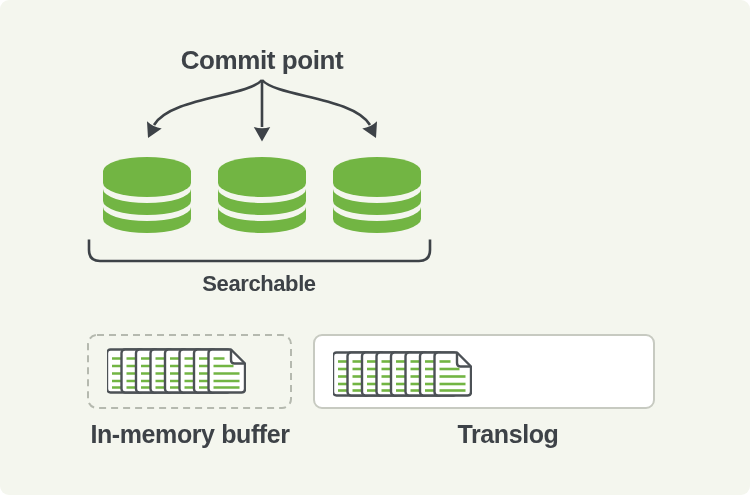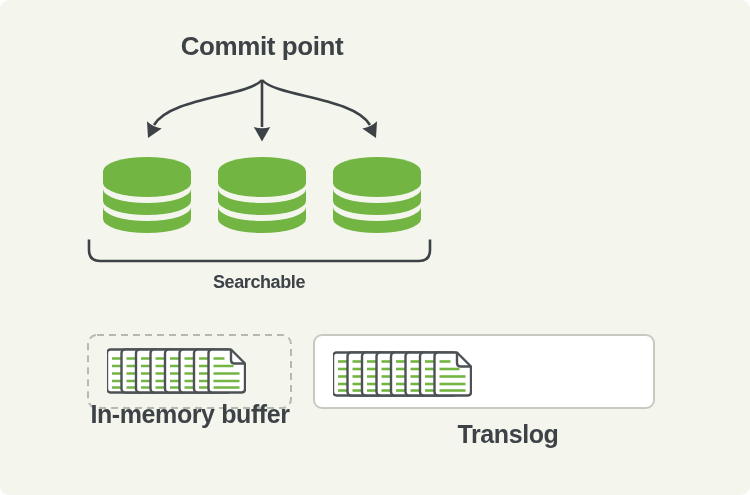--- a/index.html
+++ b/index.html
@@ -24,21 +24,21 @@
   .label{
     position:absolute;
     transform:translateX(-50%);
     font-weight:bold;
     color:var(--ink);
     white-space:nowrap;
     letter-spacing:-0.4px;
     line-height:1;
   }
   .label.title{font-size:26px;}
-  .label.mid{font-size:18px;}
+  .label.mid{font-size:22px;}
   .label.bottom{font-size:25px;}
   .box-solid{
     position:absolute;
     background:var(--white);
     border:2px solid var(--box-border);
     border-radius:9px;
     box-sizing:border-box;
   }
 </style>
 </head>
@@ -79,21 +79,21 @@
           <line x1="5" y1="31.5" x2="31" y2="31.5"></line>
           <line x1="5" y1="38" x2="31" y2="38"></line>
         </g>
       </g>
     </g>
   </defs>
 </svg>
 
 <div class="canvas">
 
-  <div class="label title" style="left:262px;top:33px">Commit point</div>
+  <div class="label title" style="left:262px;top:47px">Commit point</div>
 
   <svg class="abs" style="left:125px;top:70px" width="265" height="75" viewBox="125 70 265 75">
     <g fill="none" stroke="var(--ink)" stroke-width="2.6">
       <path d="M262 80 C247 97 171 97 154 125"></path>
       <path d="M262 80 V127"></path>
       <path d="M262 80 C277 97 353 97 370 125"></path>
     </g>
     <g fill="var(--ink)">
       <path transform="translate(148,138) rotate(26)" d="M0 0 L-8.2 -14.5 Q0 -11.8 8.2 -14.5 Z"></path>
       <path transform="translate(262,141.5)" d="M0 0 L-8.2 -14.5 Q0 -11.8 8.2 -14.5 Z"></path>
@@ -124,16 +124,16 @@
   <svg class="abs" style="left:107px;top:348px" width="139" height="46" viewBox="0 0 139 46">
       <use href="#doc-stack"></use>
     </svg>
 
   <div class="box-solid" style="left:313px;top:334px;width:342px;height:75px"></div>
 
   <svg class="abs" style="left:333px;top:351px" width="139" height="46" viewBox="0 0 139 46">
       <use href="#doc-stack"></use>
     </svg>
 
-  <div class="label bottom" style="left:190px;top:402px">In-memory buffer</div>
+  <div class="label bottom" style="left:190px;top:422px">In-memory buffer</div>
   <div class="label bottom" style="left:508px;top:422px">Translog</div>
 
 </div>
 
 </body></html>

